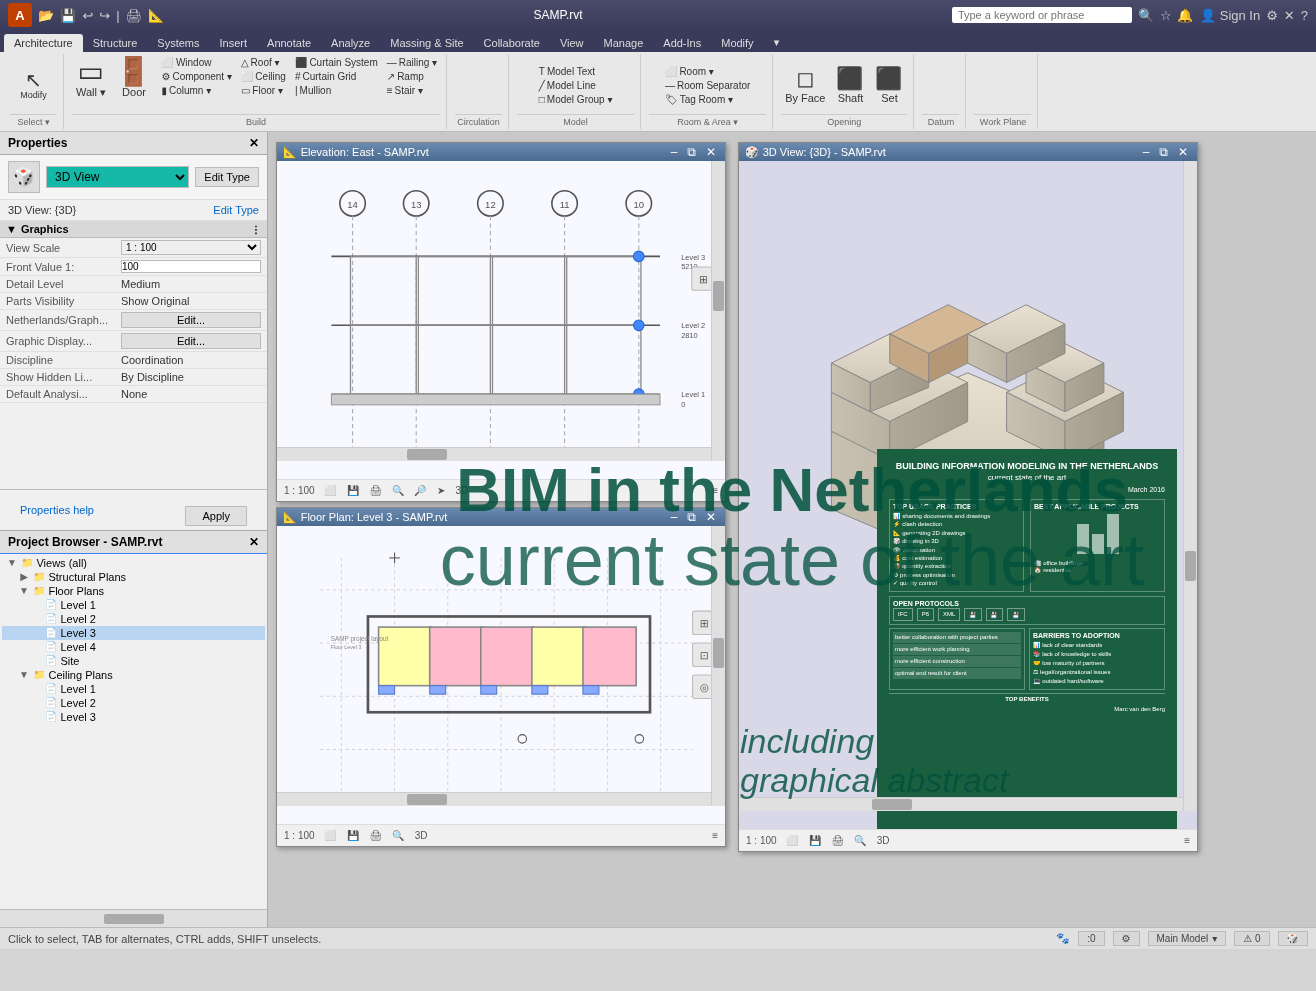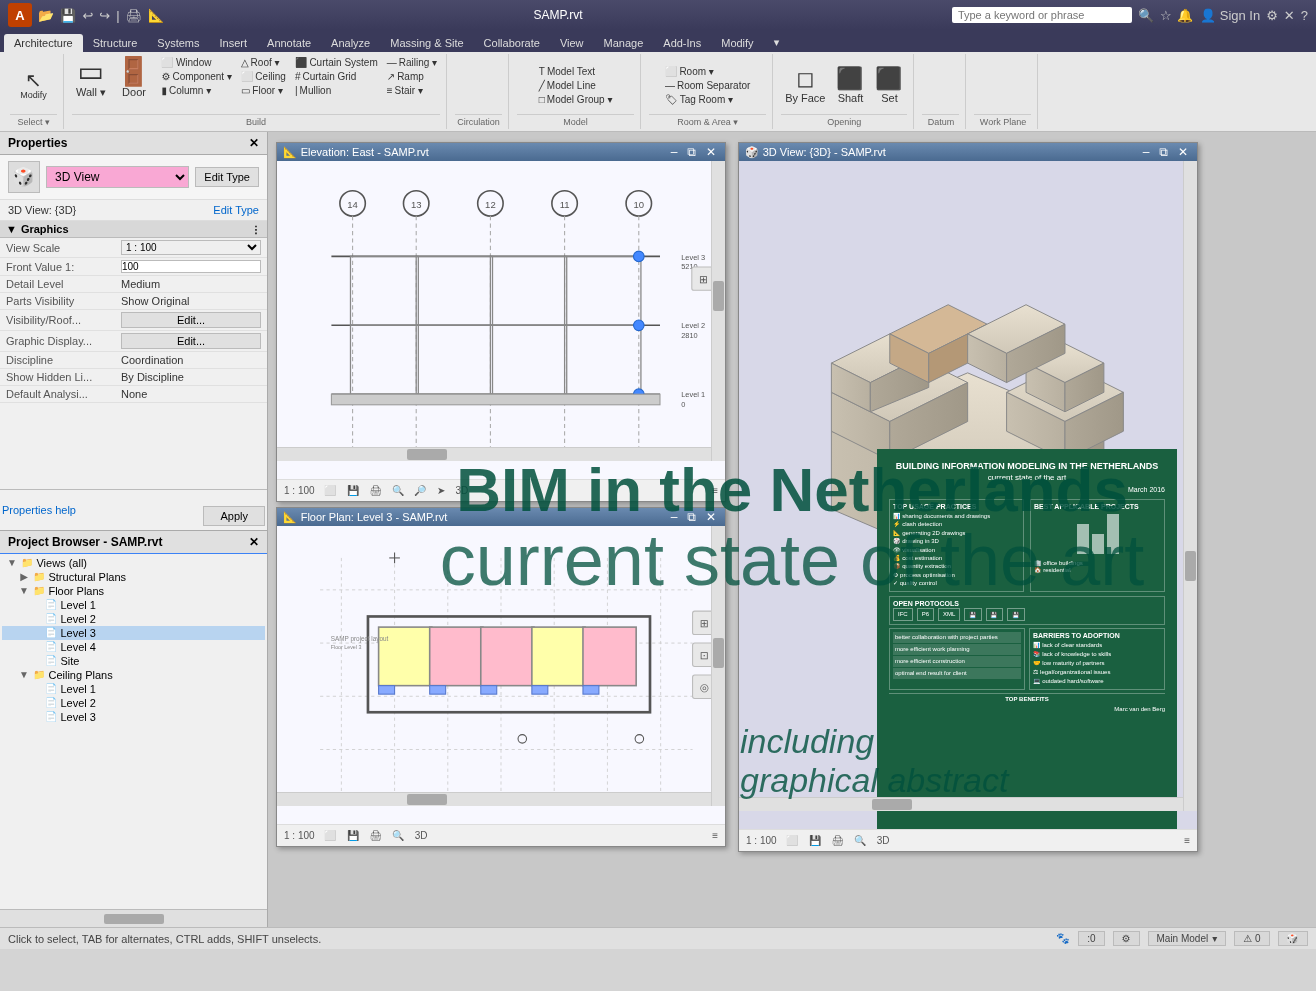--- a/index.html
+++ b/index.html
@@ -100,21 +100,21 @@
       font-size: 12px; font-weight: 600;
     }
 
     #prop-type-selector {
       display: flex; align-items: center; padding: 6px 8px; gap: 6px;
       background: #f5f5f5; border-bottom: 1px solid #ddd;
     }
     .prop-icon { width: 32px; height: 32px; background: #ddd; border: 1px solid #bbb; display: flex; align-items: center; justify-content: center; font-size: 18px; }
     .prop-type-select {
       flex: 1; font-size: 12px; padding: 2px 4px; border: 1px solid #bbb;
-      background: #f9a8d4; cursor: pointer;
+      background: #14b8a6; cursor: pointer;
     }
     .edit-type-btn {
       padding: 3px 8px; background: #e0e0e0; border: 1px solid #bbb;
       font-size: 11px; cursor: pointer;
     }
 
     #prop-view-name {
       padding: 4px 8px; font-size: 11px; color: #333;
       background: #f0f0f0; border-bottom: 1px solid #ddd;
     }
@@ -129,21 +129,21 @@
     .prop-table td { padding: 2px 6px; font-size: 11px; vertical-align: middle; }
     .prop-table td:first-child { color: #555; width: 115px; }
     .prop-table td:last-child { color: #333; }
     .prop-edit-btn {
       display: block; width: 100%; background: #e0e0e0; border: 1px solid #bbb;
       text-align: center; font-size: 11px; cursor: pointer; padding: 1px 4px;
     }
     .prop-link { color: #0066cc; text-decoration: none; cursor: pointer; font-size: 11px; }
 
     #props-footer {
-      border-top: 1px solid #bbb; padding: 4px 2px;
+      border-top: 1px solid #bbb; padding: 4px 20px;
       display: flex; justify-content: space-between; align-items: center;
       background: #f0f0f0;
     }
 
     
     #project-browser {
       background: #f0f0f0; border-top: 1px solid #aaa;
       flex: 1; display: flex; flex-direction: column; overflow: hidden;
     }
     #pb-header {
@@ -495,21 +495,21 @@
             </tr>
             <tr>
               <td>Detail Level</td>
               <td>Medium</td>
             </tr>
             <tr>
               <td>Parts Visibility</td>
               <td>Show Original</td>
             </tr>
             <tr>
-              <td>Visibility/Roof...</td>
+              <td>Netherlands/Graph...</td>
               <td>
                   <button class="prop-edit-btn">Edit...</button>
                 </td>
             </tr>
             <tr>
               <td>Graphic Display...</td>
               <td>
                   <button class="prop-edit-btn">Edit...</button>
                 </td>
             </tr>

